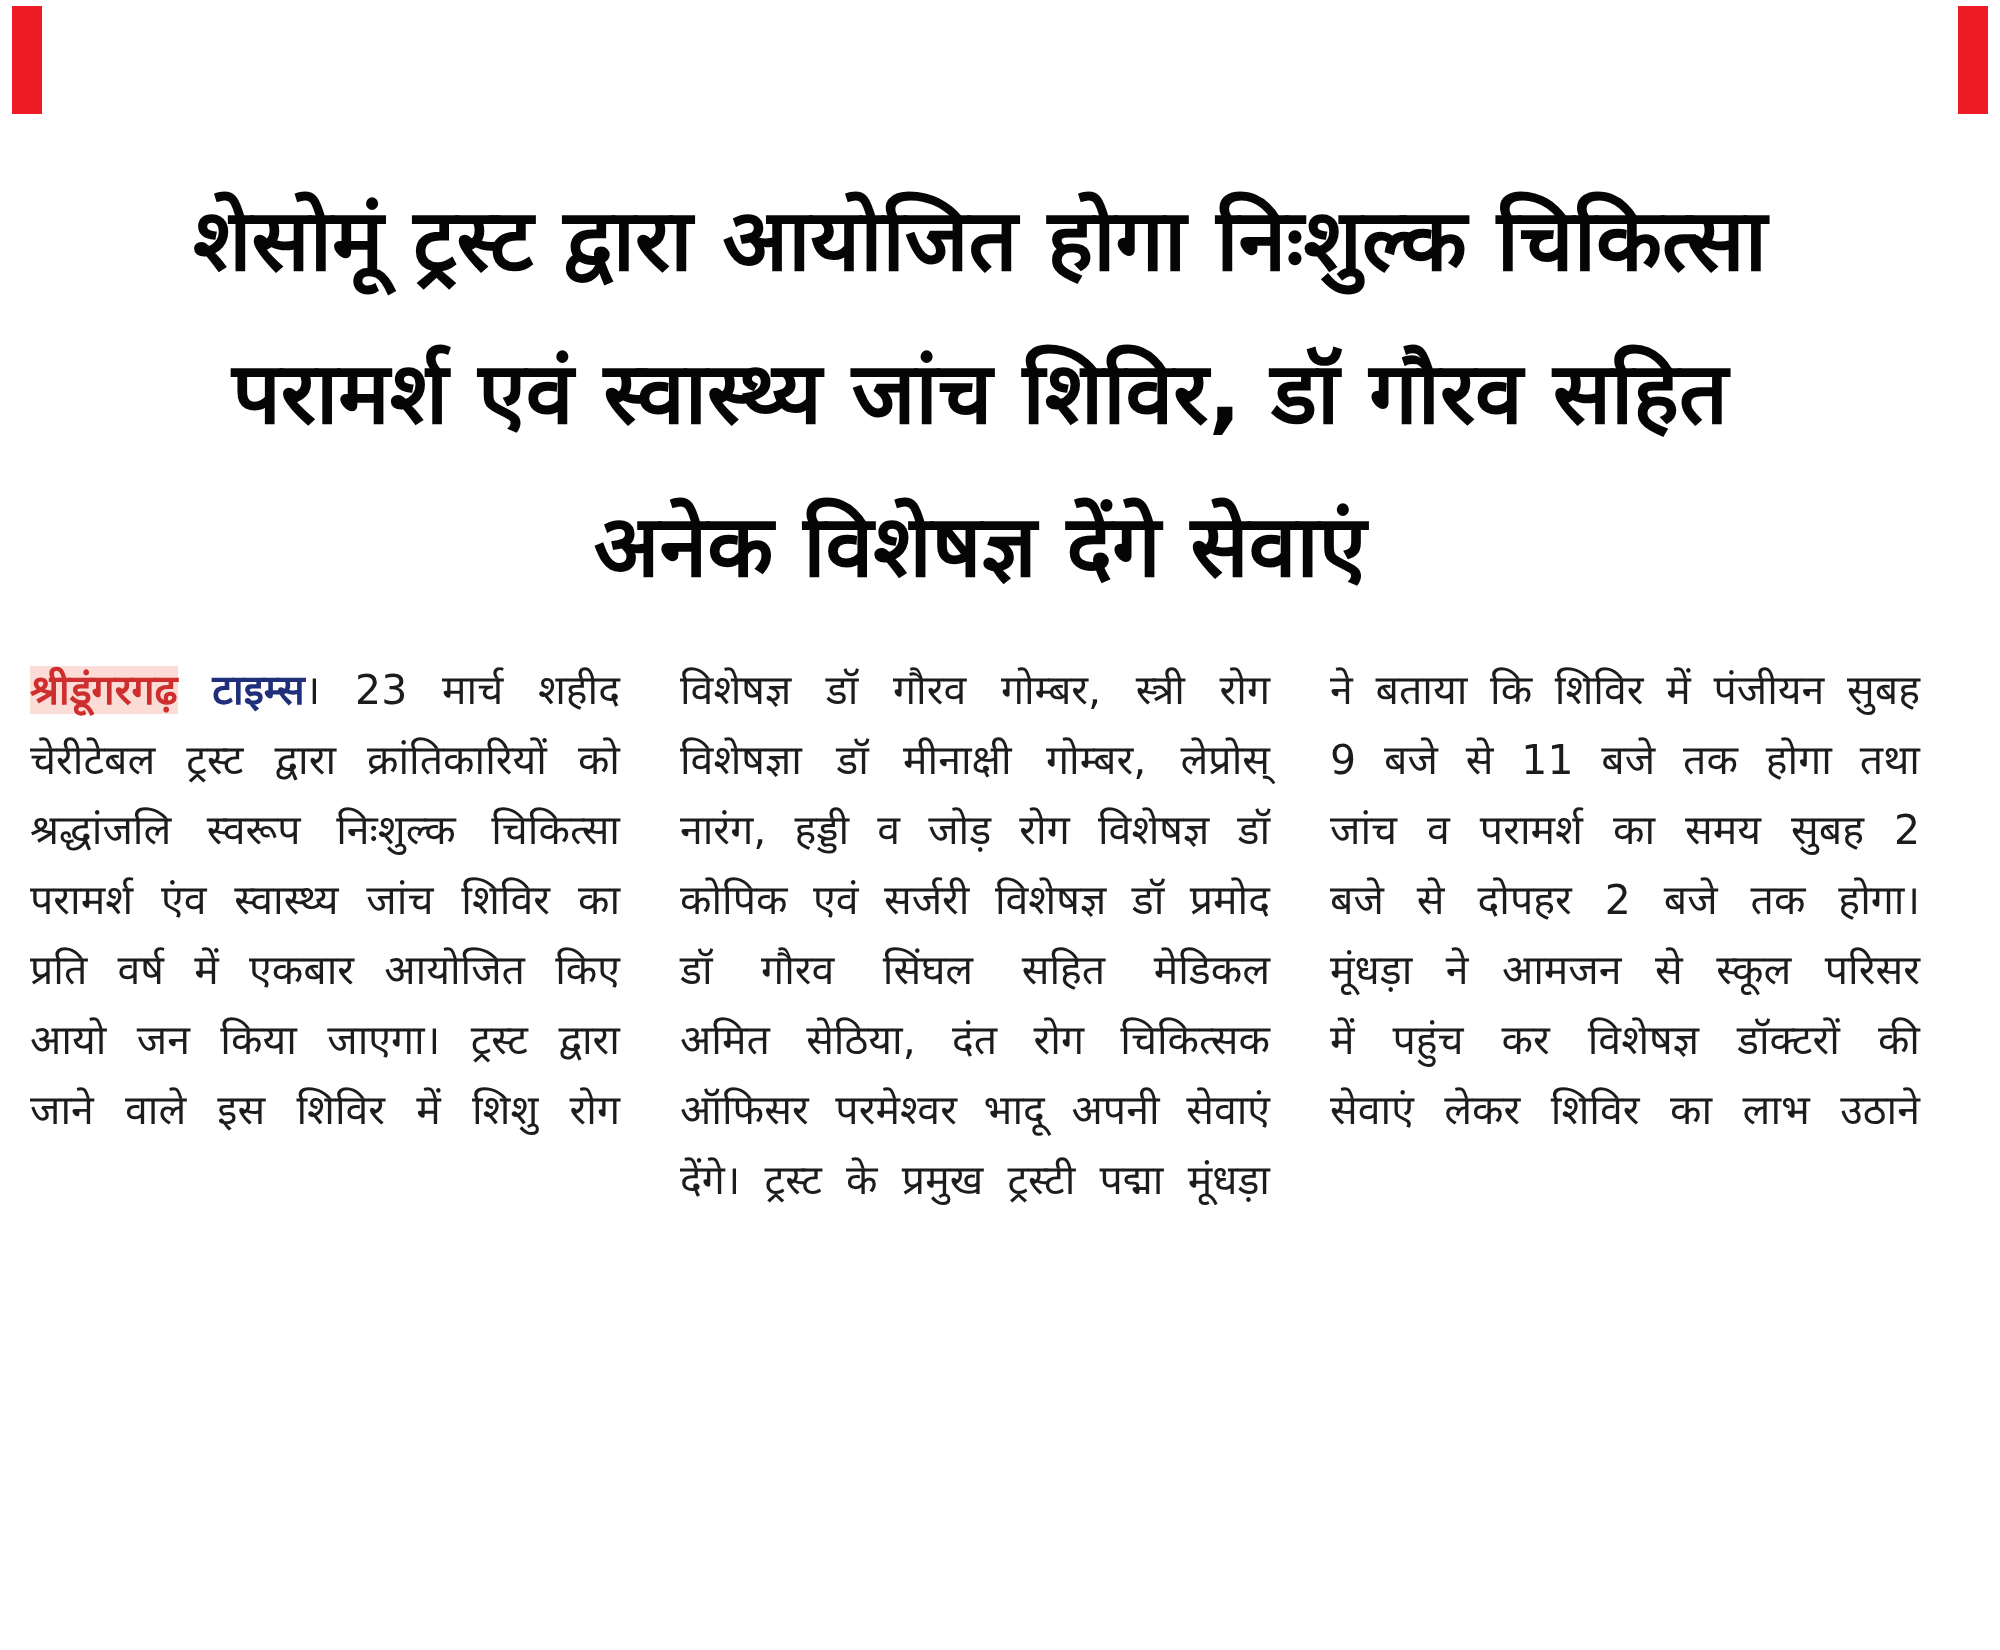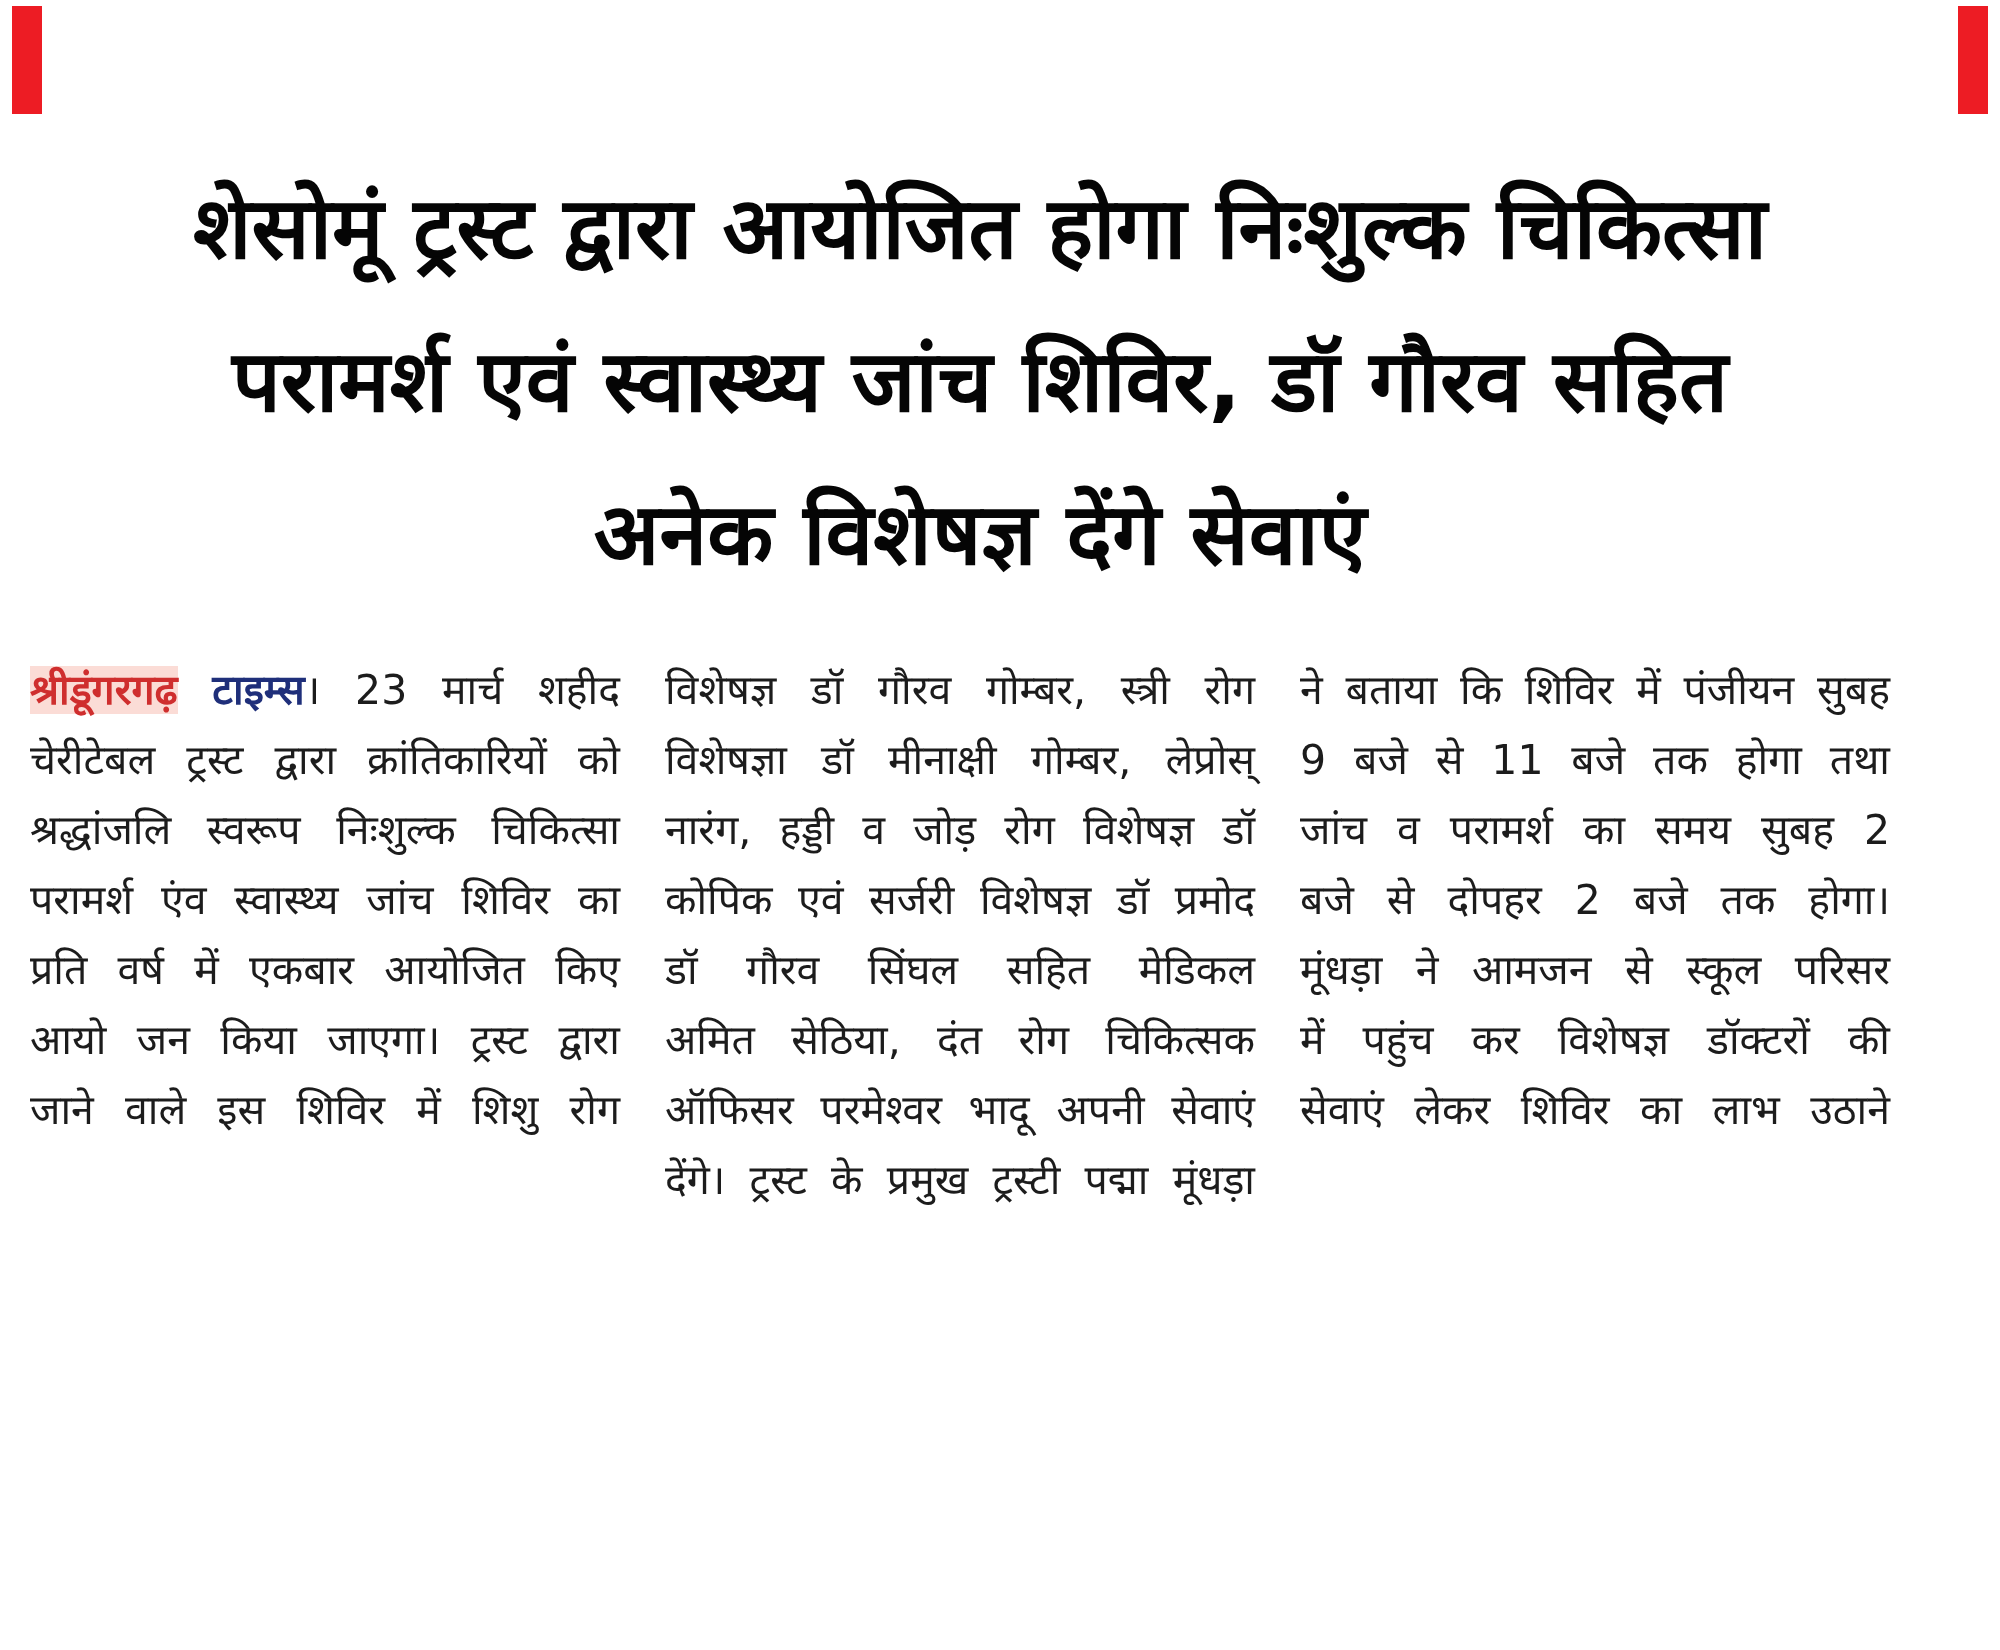--- a/index.html
+++ b/index.html
@@ -20,40 +20,40 @@
     top: 6px;
     width: 30px;
     height: 108px;
     background: #ed1c24;
   }
   .corner-bar.left  { left: 12px; }
   .corner-bar.right { left: 1958px; }
 
   .headline {
     position: absolute;
-    top: 152px;
+    top: 164px;
     left: 40px;
     width: 1880px;
     margin: 0;
     text-align: center;
     color: #050505;
     font-weight: bold;
     font-size: 86px;
     line-height: 153px;
     letter-spacing: 0px;
   }
   .hline { white-space: nowrap; }
 
   .body-cols {
     position: absolute;
     top: 655px;
     left: 30px;
     width: 1860px;
     display: flex;
-    gap: 45px;
+    gap: 60px;
     color: #1a1a1a;
   }
   .col {
     width: 590px;
     flex: 0 0 590px;
   }
   .bline {
     font-size: 41px;
     line-height: 70px;
     font-weight: 500;

